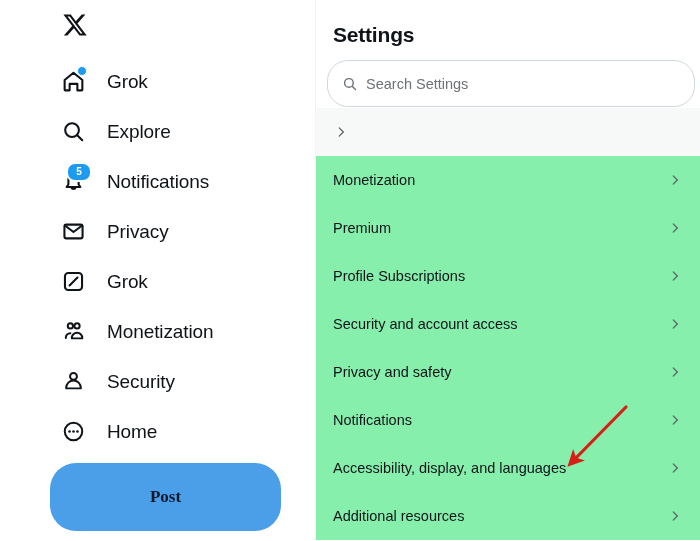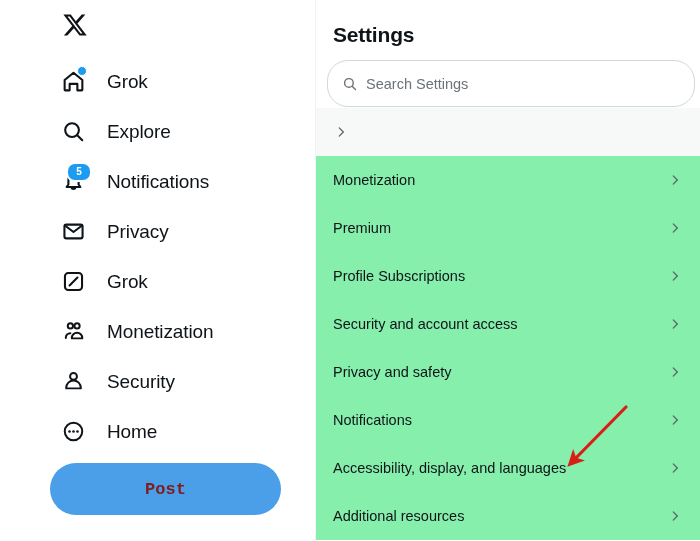--- a/index.html
+++ b/index.html
@@ -106,32 +106,32 @@
     line-height: 16px;
     text-align: center;
     box-sizing: content-box;
   }
 
   .post-button {
     position: absolute;
     left: 50px;
     top: 463px;
     width: 231px;
-    height: 52px;
+    height: 68px;
     border-radius: 26px;
     background: #4a9fe8;
-    color: #7f1d1d;
+    color: #0f172a;
     font-size: 17px;
     font-weight: bold;
     border: none;
     display: flex;
     align-items: center;
     justify-content: center;
     cursor: pointer;
-    font-family: Liberation Mono, monospace;
+    font-family: Liberation Serif, serif;
     padding: 0;
   }
 
   
   .panel {
     flex: 1 1 auto;
     position: relative;
     background: #ffffff;
     overflow: hidden;
   }

